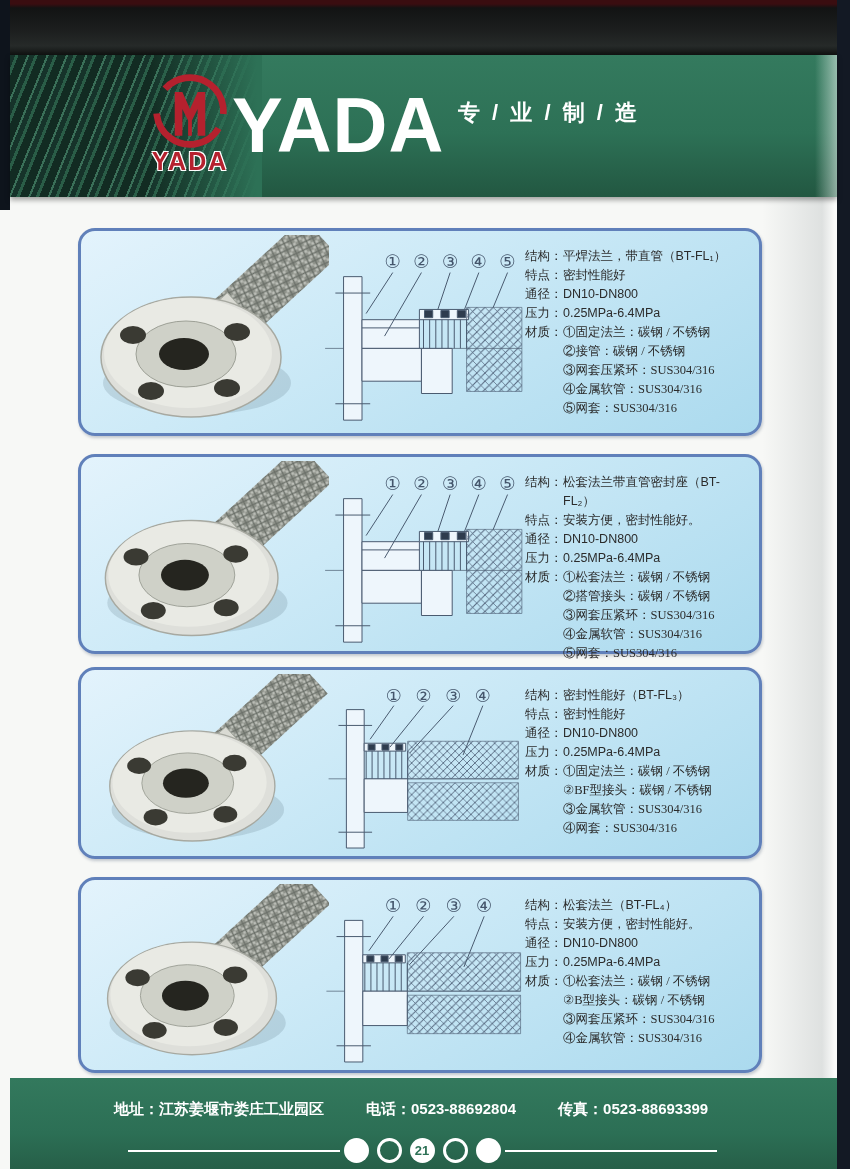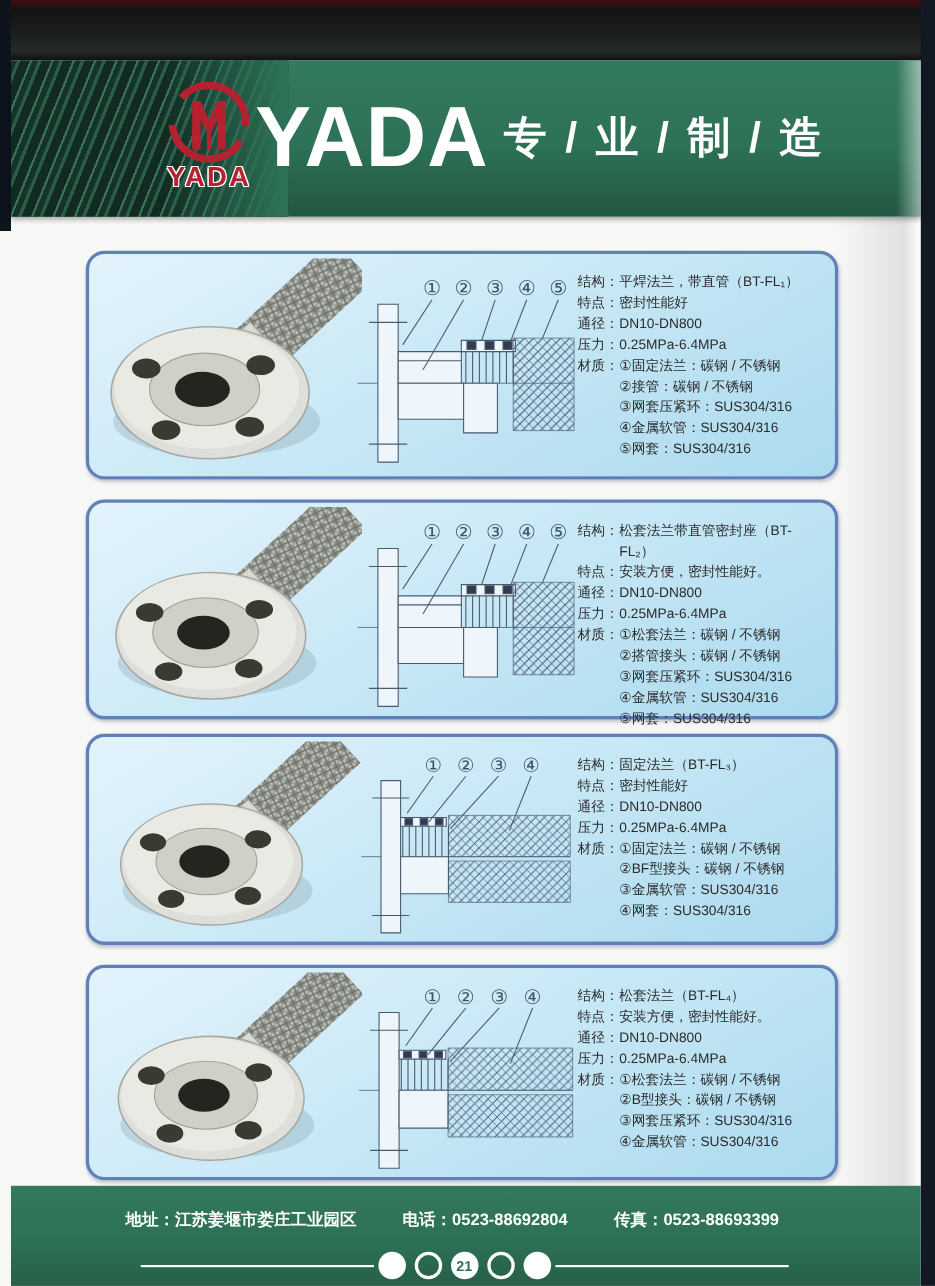--- a/index.html
+++ b/index.html
@@ -24,35 +24,35 @@
       linear-gradient(90deg,rgba(24,52,40,.0) 55%,#2d7156 98%),
       repeating-linear-gradient(112deg,#16332a 0px 5px,#2a5d47 5px 8px,#122b22 8px 16px,#3a6f58 16px 18px);}
   .banner-edge{position:absolute;right:0;top:0;bottom:0;width:22px;
     background:linear-gradient(90deg,rgba(255,255,255,0),rgba(235,245,240,.55));}
   .logo{position:absolute;left:128px;top:14px;width:104px;text-align:center;}
   .logo svg{display:block;margin:0 auto;}
   .logo-word{font-size:25px;font-weight:bold;color:#b5212e;letter-spacing:2px;
     text-shadow:-1px -1px 0 #fff,1px -1px 0 #fff,-1px 1px 0 #fff,1px 1px 0 #fff;margin-top:-6px;}
   .brand{position:absolute;left:222px;top:26px;font-size:76px;font-weight:900;color:#ffffff;
     letter-spacing:1px;transform:scaleY(1.02);}
-  .tagline-cn{position:absolute;left:448px;top:43px;font-size:39px;font-weight:bold;color:#ffffff;letter-spacing:3px;}
+  .tagline-cn{position:absolute;left:448px;top:43px;font-size:22px;font-weight:bold;color:#ffffff;letter-spacing:3px;}
   .tagline-en{position:absolute;left:428px;top:88px;font-size:30px;font-style:italic;color:#f2f8f4;font-weight:400;}
   
   .panel{position:absolute;left:78px;width:678px;
     background:linear-gradient(150deg,#e3f3fc 0%,#cdeaf7 40%,#abdaee 100%);
     border:3px solid #6080ba;border-radius:17px;box-shadow:1px 2px 3px rgba(40,60,90,.25);}
   .photo{position:absolute;left:4px;top:4px;bottom:4px;width:244px;}
   .photo svg{width:100%;height:100%;}
   .diagram{position:absolute;left:240px;top:6px;bottom:6px;width:205px;}
   .diagram svg{width:100%;height:100%;}
   .specs{position:absolute;left:432px;top:16px;right:10px;color:#2b2b2b;font-size:12.5px;line-height:19px;}
   .srow{display:flex;}
   .slabel{flex:0 0 38px;white-space:nowrap;margin-left:12px;}
   .sval{flex:1;}
-  .mat-lines div{height:19px;white-space:nowrap;}
+  .mat-lines div{height:19px;white-space:nowrap;font-family:Liberation Serif, serif;}
   
   .footer{position:absolute;left:10px;top:1078px;width:827px;height:91px;
     background:linear-gradient(180deg,#33795d 0%,#2c6f55 60%,#265f48 100%);color:#fff;}
   .frow{display:flex;margin-left:104px;font-size:15px;font-weight:bold;white-space:nowrap;}
   .frow1{margin-top:22px;}
   .frow2{margin-top:8px;}
   .fitem{margin-right:0;}
   .gap40{width:42px;} .gap55{width:56px;}
   .pager{position:absolute;left:0;right:3px;top:60px;display:flex;align-items:center;justify-content:center;}
   .pline{height:2px;background:#ffffff;flex:0 0 212px;}
@@ -296,21 +296,21 @@
       <line x1="160" y1="30" x2="140" y2="80"></line>
       <text x="70" y="26" text-anchor="middle" font-size="18" fill="#44556b" stroke="none">①</text>
       <text x="100" y="26" text-anchor="middle" font-size="18" fill="#44556b" stroke="none">②</text>
       <text x="130" y="26" text-anchor="middle" font-size="18" fill="#44556b" stroke="none">③</text>
       <text x="160" y="26" text-anchor="middle" font-size="18" fill="#44556b" stroke="none">④</text>
     </svg>
   </div>
   <div class="specs">
     <div class="srow">
         <span class="slabel">结构：</span>
-        <span class="sval">固定法兰（BT-FL₃）</span>
+        <span class="sval">密封性能好（BT-FL₃）</span>
       </div>
     <div class="srow">
         <span class="slabel">特点：</span>
         <span class="sval">密封性能好</span>
       </div>
     <div class="srow">
         <span class="slabel">通径：</span>
         <span class="sval">DN10-DN800</span>
       </div>
     <div class="srow">

